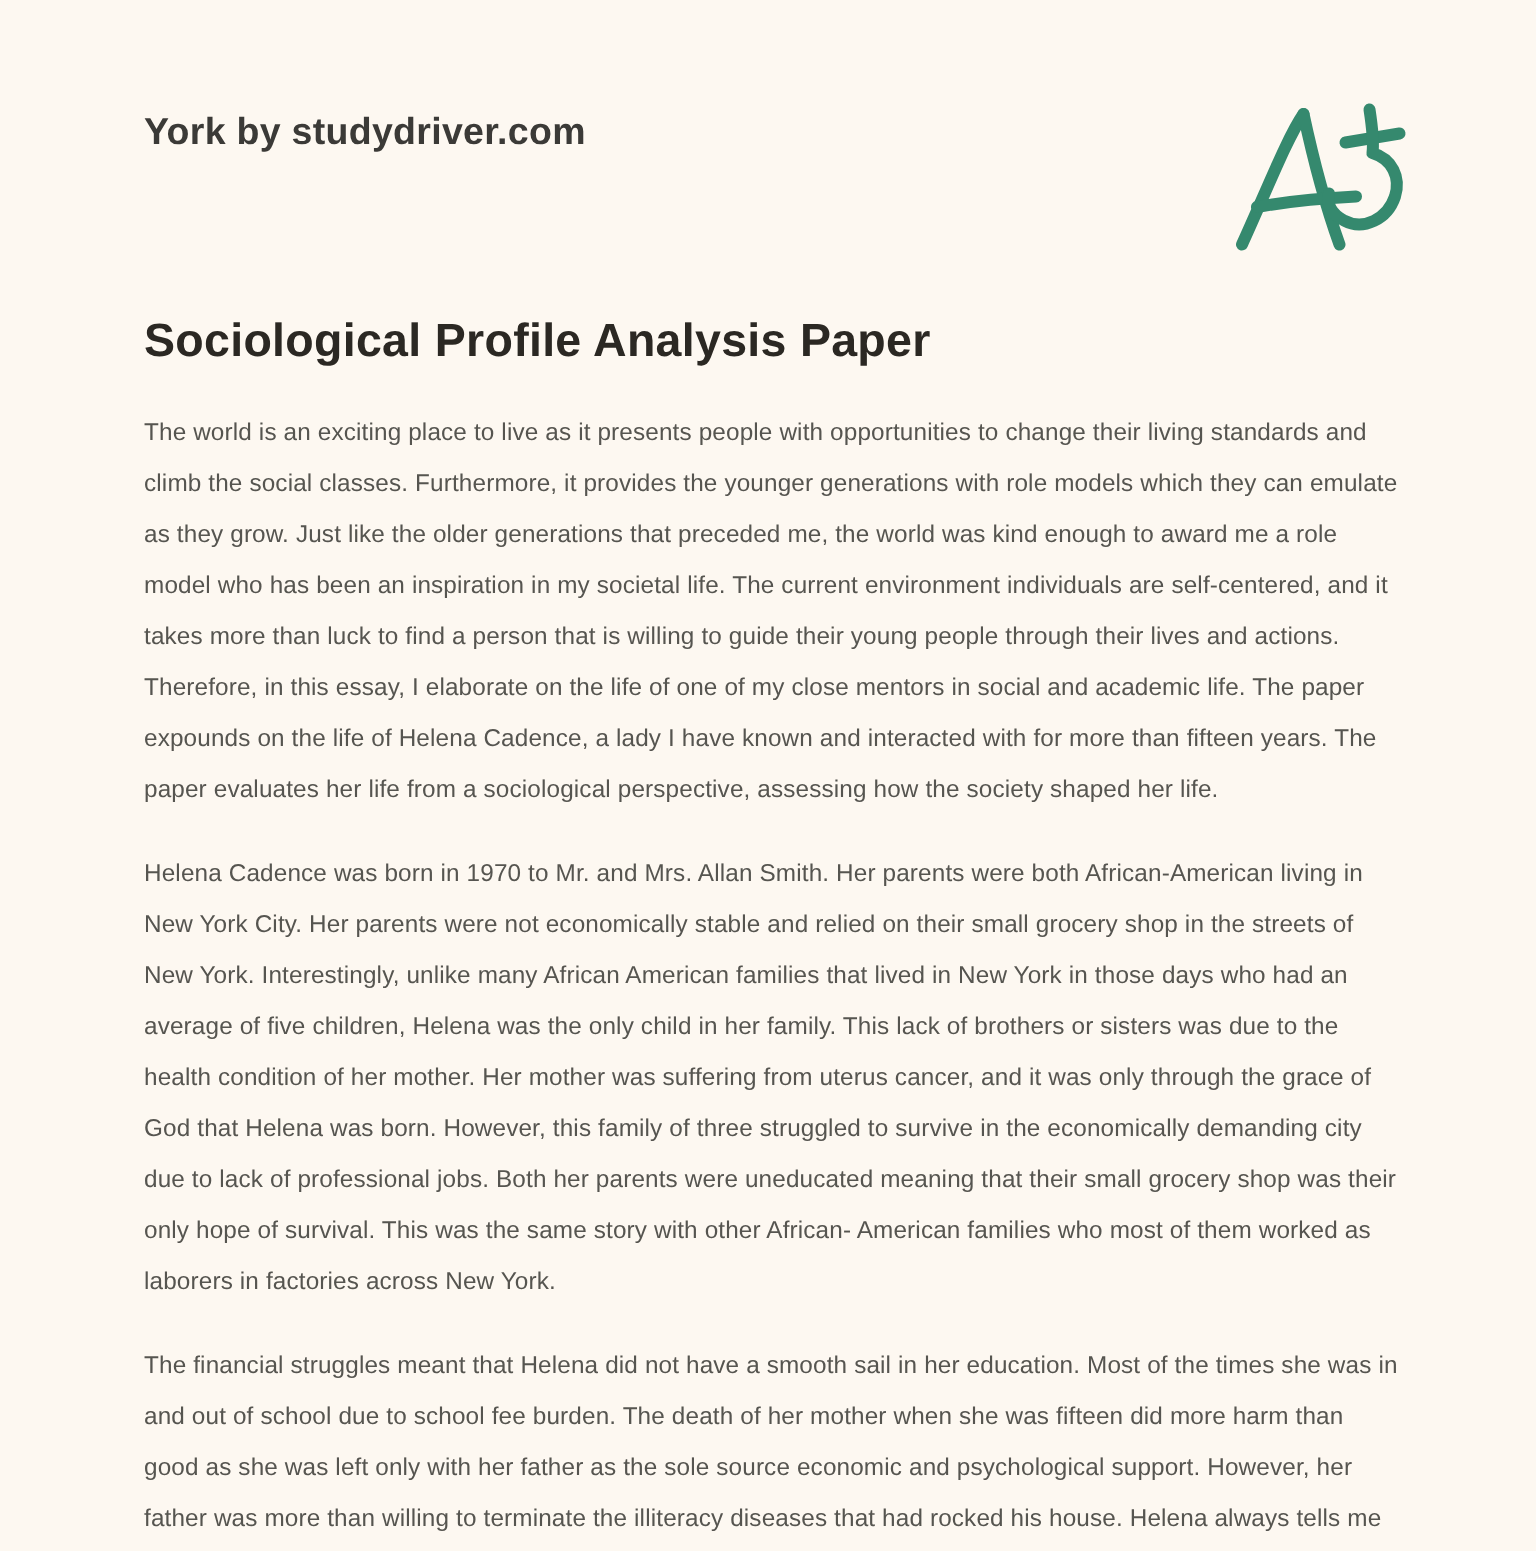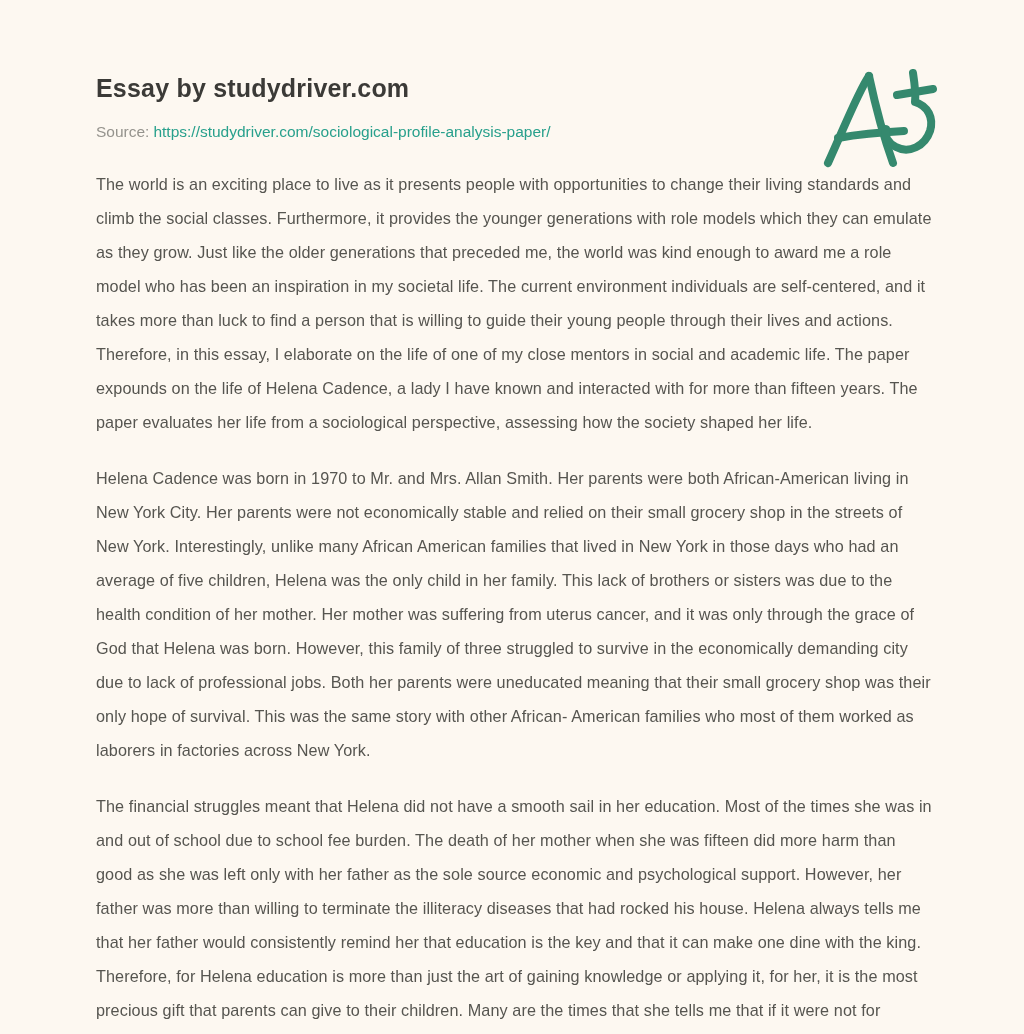--- a/index.html
+++ b/index.html
@@ -90,26 +90,24 @@
       <path d="M20 72 C 42 68, 66 66, 86 65"></path>
 
       <path d="M79 29 L 115 23"></path>
 
       <path d="M95 7 C 97 20, 98 28, 97 36 C 110 40, 116 52, 112 65 C 107 80, 91 88, 78 81 C 70 77, 66 70, 68 63"></path>
     </svg>
   </div>
 
   <div class="content">
 
-    <div class="byline">Essay by studydriver.com</div>
+    <div class="byline">York by studydriver.com</div>
 
-    <div class="source-line">
-      <span>Source:</span><a href="#">https://studydriver.com/sociological-profile-analysis-paper/</a>
-    </div>
 
+    <h1 class="article-title">Sociological Profile Analysis Paper</h1>
 
     <div class="article-body">
       <p>The world is an exciting place to live as it presents people with opportunities to change their living standards and climb the social classes. Furthermore, it provides the younger generations with role models which they can emulate as they grow. Just like the older generations that preceded me, the world was kind enough to award me a role model who has been an inspiration in my societal life. The current environment individuals are self-centered, and it takes more than luck to find a person that is willing to guide their young people through their lives and actions. Therefore, in this essay, I elaborate on the life of one of my close mentors in social and academic life. The paper expounds on the life of Helena Cadence, a lady I have known and interacted with for more than fifteen years. The paper evaluates her life from a sociological perspective, assessing how the society shaped her life.</p>
       <p>Helena Cadence was born in 1970 to Mr. and Mrs. Allan Smith. Her parents were both African-American living in New York City. Her parents were not economically stable and relied on their small grocery shop in the streets of New York. Interestingly, unlike many African American families that lived in New York in those days who had an average of five children, Helena was the only child in her family. This lack of brothers or sisters was due to the health condition of her mother. Her mother was suffering from uterus cancer, and it was only through the grace of God that Helena was born. However, this family of three struggled to survive in the economically demanding city due to lack of professional jobs. Both her parents were uneducated meaning that their small grocery shop was their only hope of survival. This was the same story with other African- American families who most of them worked as laborers in factories across New York.</p>
       <p>The financial struggles meant that Helena did not have a smooth sail in her education. Most of the times she was in and out of school due to school fee burden. The death of her mother when she was fifteen did more harm than good as she was left only with her father as the sole source economic and psychological support. However, her father was more than willing to terminate the illiteracy diseases that had rocked his house. Helena always tells me that her father would consistently remind her that education is the key and that it can make one dine with the king. Therefore, for Helena education is more than just the art of gaining knowledge or applying it, for her, it is the most precious gift that parents can give to their children. Many are the times that she tells me that if it were not for education, she could be still operating their small grocery shop in New York. However, this is not the case as she is now one of the most sought after uterine cancer in the United States and Europe. Her story brings out the beauty of life and how the society can influence the life of an individual. It is interesting to note that Helena</p>
     </div>
 
   </div>
 </div>
 

